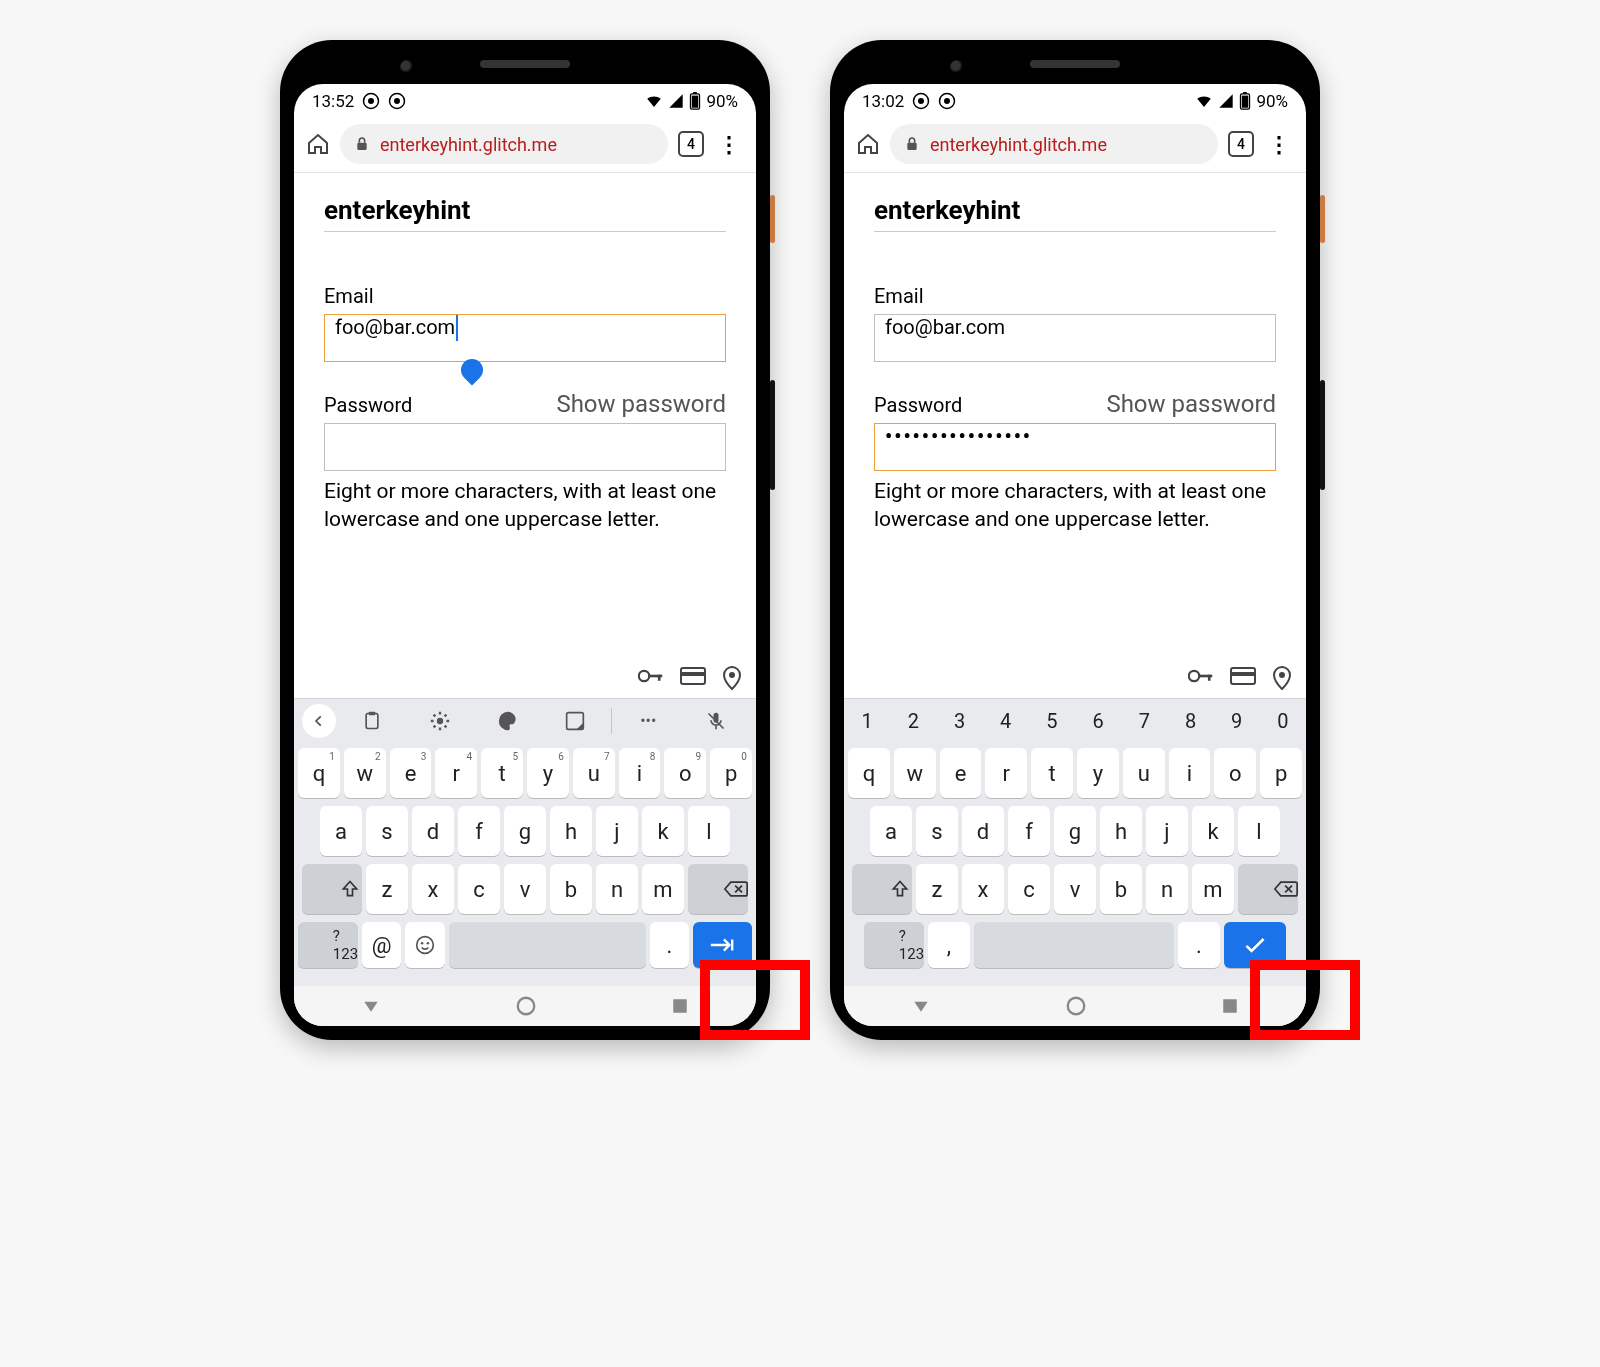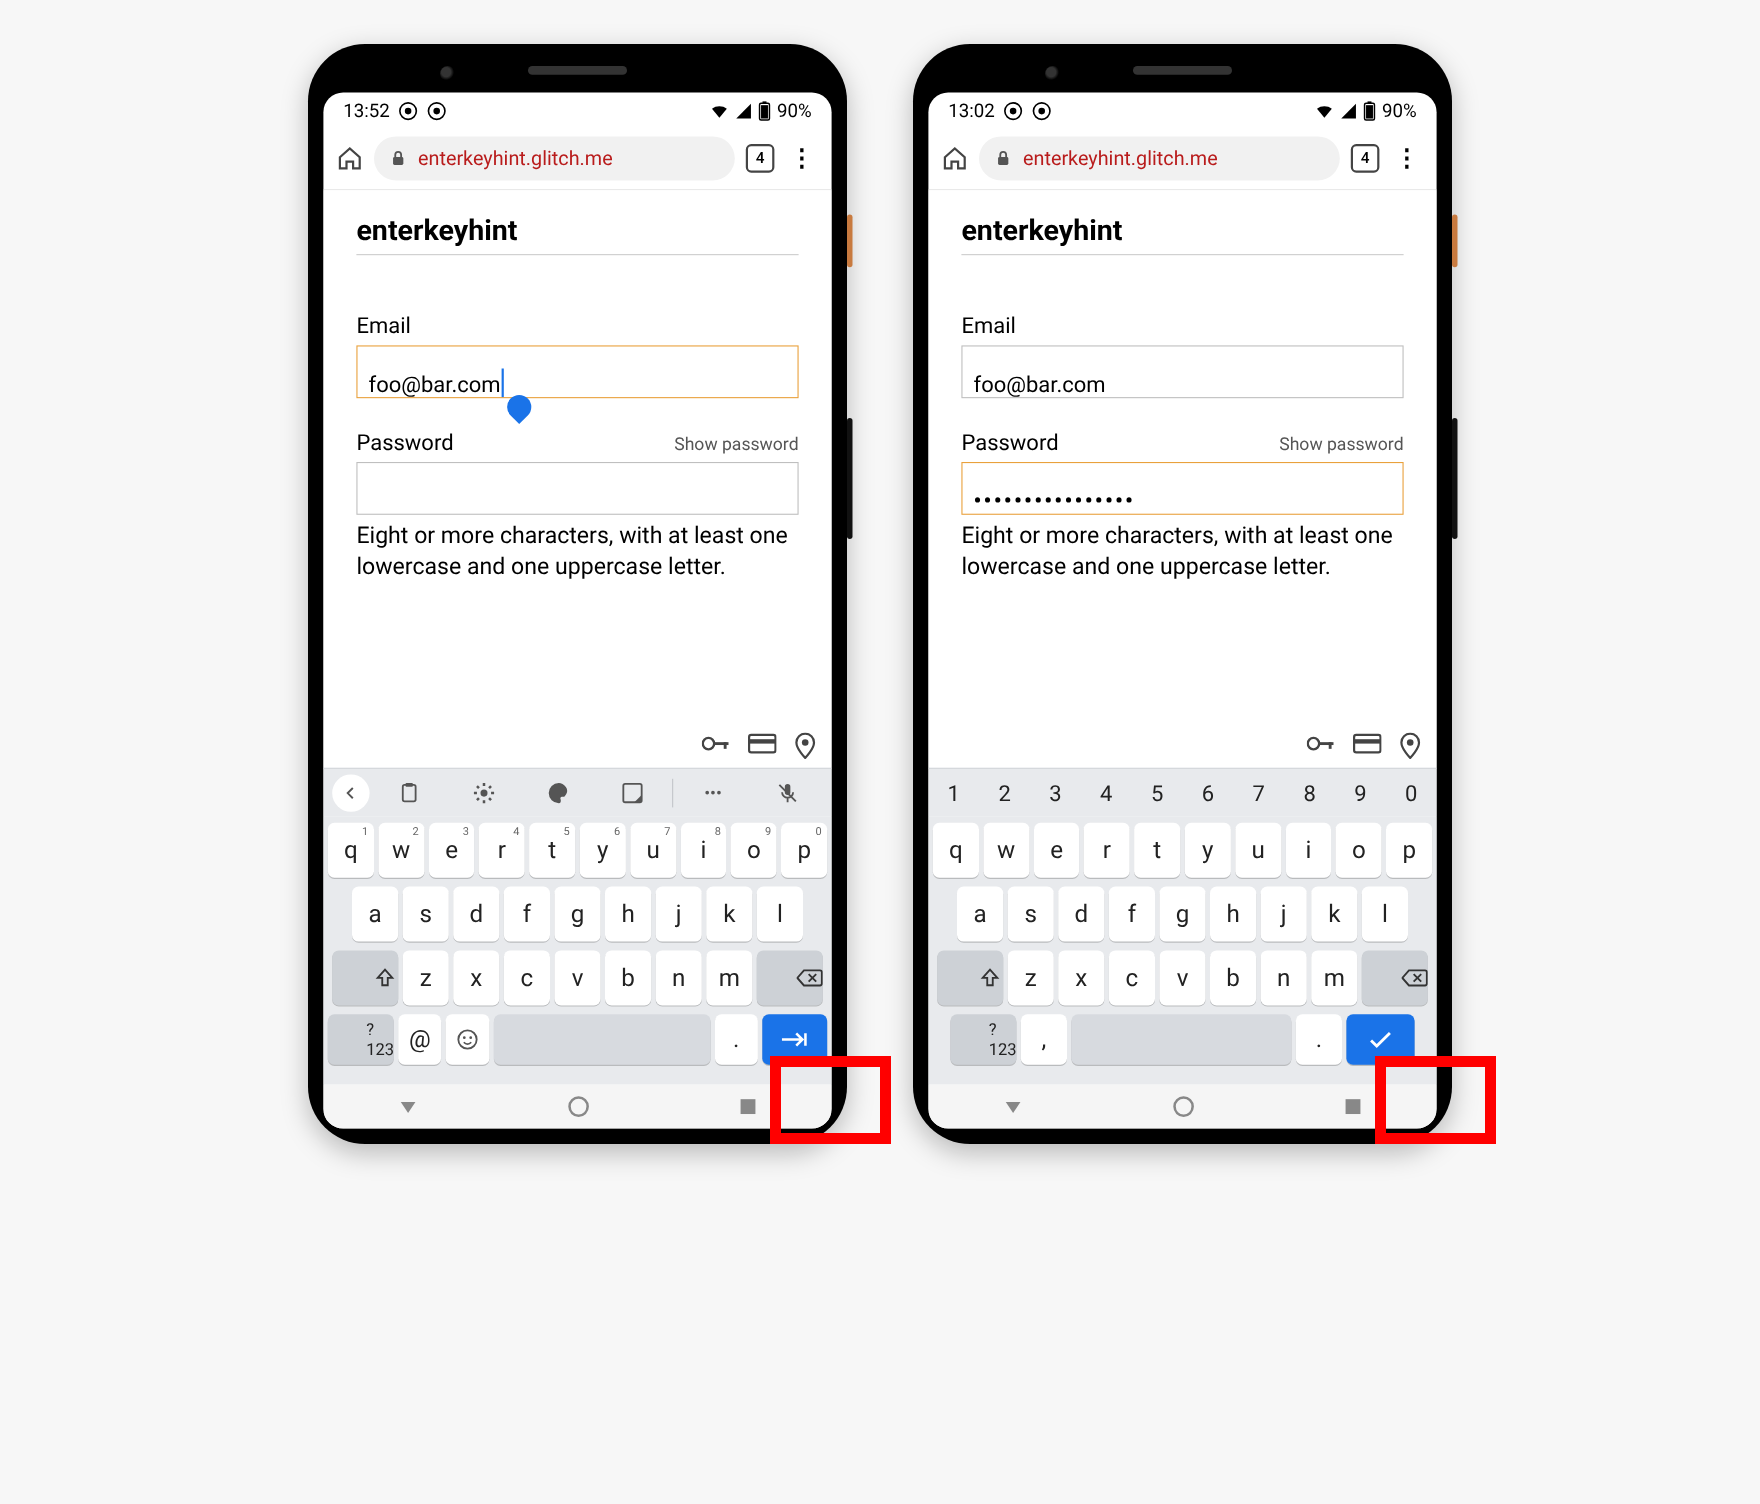--- a/index.html
+++ b/index.html
@@ -54,21 +54,21 @@
   .camera-dot {
     position: absolute; left: 120px; top: 20px;
     width: 14px; height: 14px; border-radius: 50%;
     background: radial-gradient(circle at 40% 40%, #333 35%, #000 60%);
   }
 
   .screen {
     position: absolute;
     top: 44px; left: 14px; right: 14px; bottom: 14px;
     background: #fff;
-    border-radius: 18px;
+    border-radius: 29px;
     overflow: hidden;
     display: flex;
     flex-direction: column;
   }
 
   
   .sbar {
     height: 34px;
     display:flex; align-items:center;
     padding: 0 18px;
@@ -114,27 +114,27 @@
     overflow:hidden;
   }
   .page h1 {
     font-size: 26px; font-weight:700;
     padding-bottom: 6px;
     border-bottom: 1px solid #ccc;
     margin-bottom: 52px;
   }
   .fld-label { font-size:20px; margin-bottom:6px; display:block;}
   .fld-row { display:flex; justify-content:space-between; align-items:baseline;gap:28px;}
-  .show-pwd { font-size:16px; color:#555; }
+  .show-pwd { font-size:24px; color:#555; }
   .inp {
     width:100%; height:48px;
     border: 1px solid #bfbfbf;
     font-size: 20px;
     padding: 0 10px;
-    display:flex; align-items:flex-end;
+    display:flex; align-items:flex-start;
     position:relative;
     margin-bottom: 28px;
   }
   .inp.focused { border-color: #e9a13c; }
   .caret {
     display:inline-block; width:2px; height:26px;
     background:#1a73e8; vertical-align:middle;
     margin-left:1px;
   }
   .teardrop {

